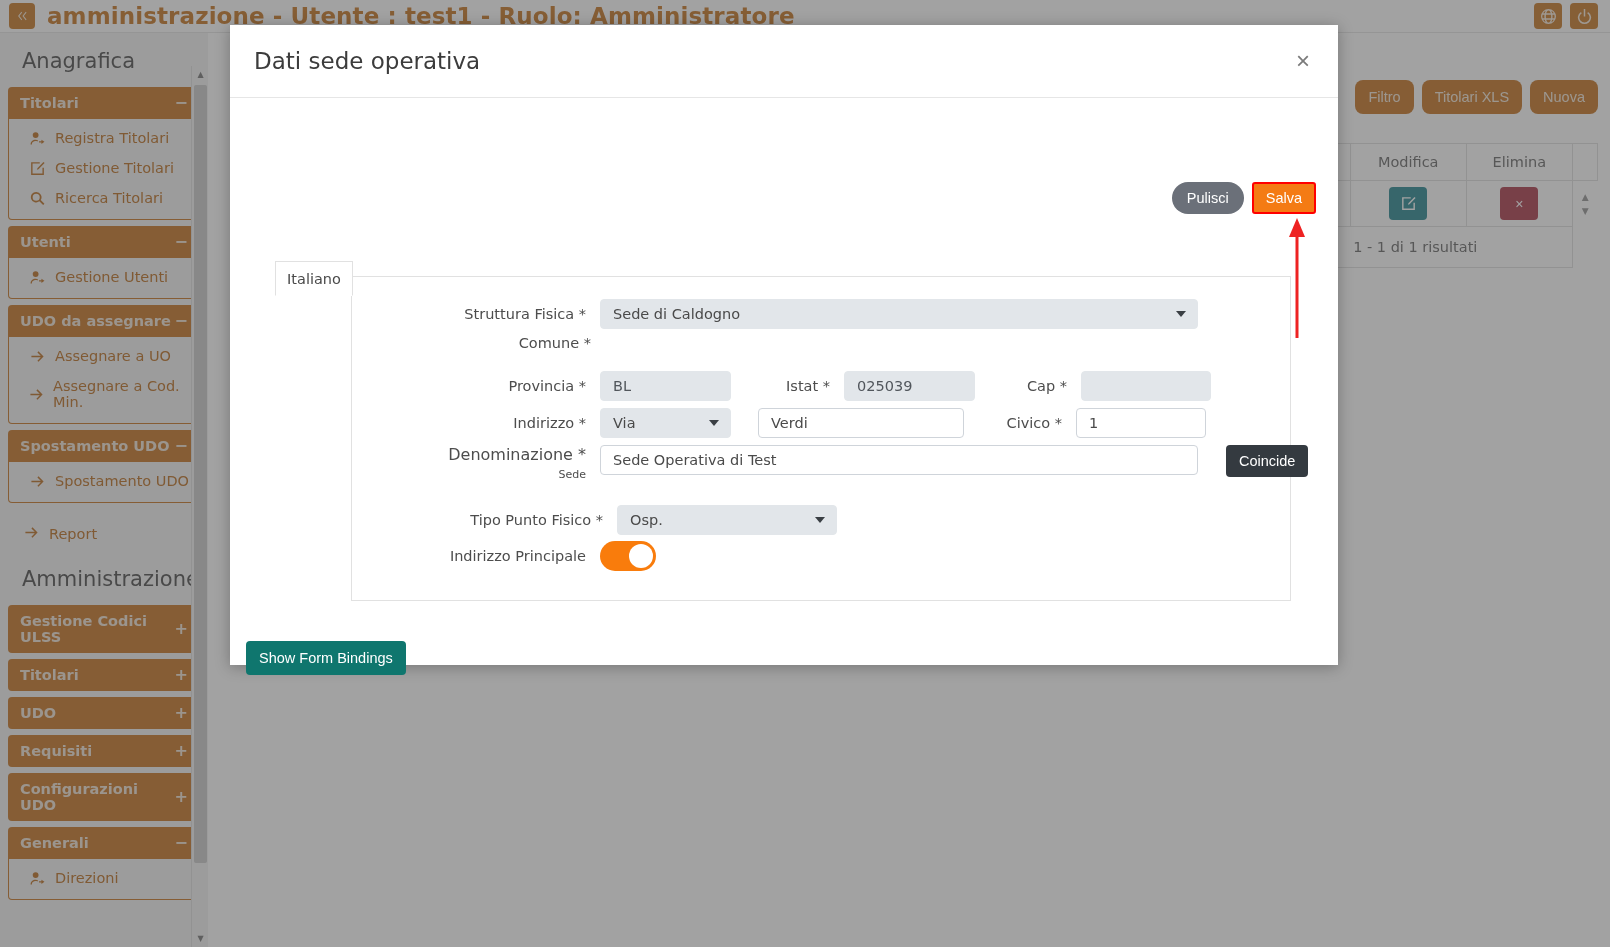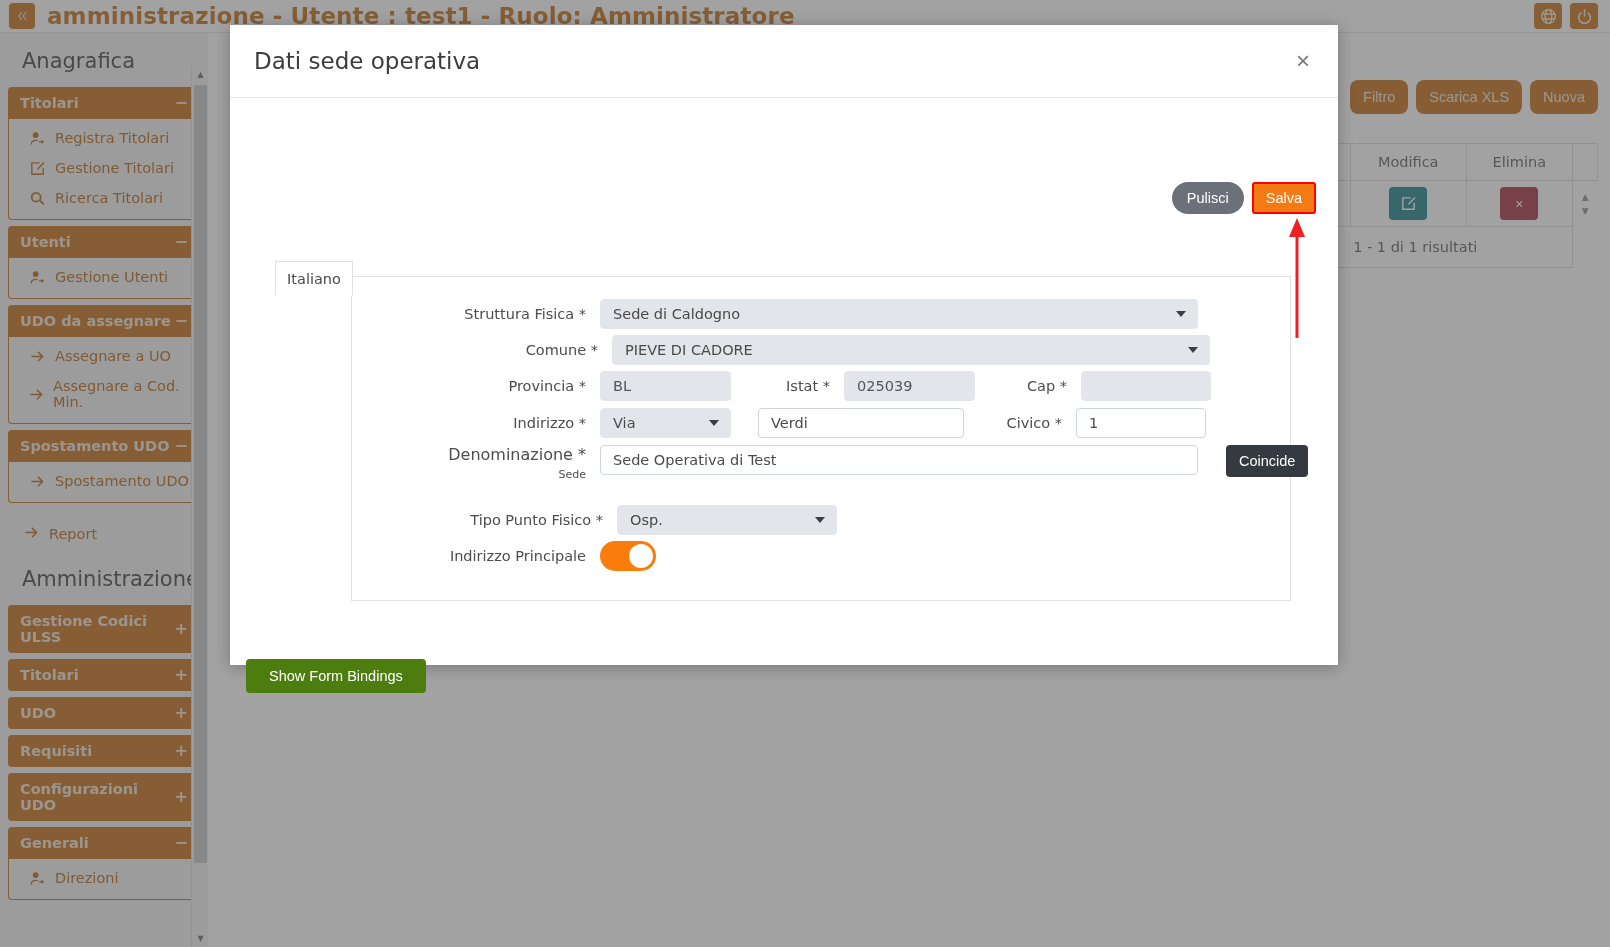--- a/index.html
+++ b/index.html
@@ -257,23 +257,23 @@
   }
   .switch {
     width: 56px; height: 30px; background: #f97c0c; border-radius: 15px;
     position: relative; cursor: pointer; display: inline-block;
   }
   .switch::after {
     content: ""; position: absolute; top: 3px; right: 3px;
     width: 24px; height: 24px; border-radius: 50%; background: #ffffff;
   }
   .btn-bindings {
-    position: absolute; left: 16px; top: 561px;
-    background: #4d7c0f; color: #ffffff; border: none; border-radius: 4px;
-    padding: 9px 23px; font-size: 14.5px; cursor: pointer;
+    position: absolute; left: 16px; top: 543px;
+    background: #0f766e; color: #ffffff; border: none; border-radius: 4px;
+    padding: 9px 13px; font-size: 14.5px; cursor: pointer;
   }
 </style>
 </head>
 <body>
 
 <div id="app-root">
 
   <div id="topbar">
     <button class="collapse-btn">
       <svg viewBox="0 0 16 16">
@@ -459,21 +459,21 @@
     <div id="side-scrollbar">
       <div class="sb-arrow">▲</div>
       <div id="side-thumb"></div>
       <div class="sb-arrow" style="position:absolute;bottom:0;left:0;">▼</div>
     </div>
   </div>
 
   <div id="content-area">
     <div id="bg-toolbar">
       <button class="bg-btn">Filtro</button>
-      <button class="bg-btn">Scarica XLS</button>
+      <button class="bg-btn">Titolari XLS</button>
       <button class="bg-btn">Nuova</button>
     </div>
 
     <table id="bg-table">
       <thead>
         <tr>
           <th style="width:300px;border:none"></th>
           <th>irizz...</th>
           <th>Modifica</th>
           <th>Elimina</th>
@@ -539,26 +539,22 @@
     <div id="form-panel">
 
       <div class="frow" style="left:0px; top:22px;">
         <div class="flabel" style="width:248px;">Struttura Fisica *</div>
         <div class="fselect" style="width:598px;">
           <span>Sede di Caldogno</span>
           <span class="caret"></span>
         </div>
       </div>
 
-      <div class="frow" style="left:12px; top:58px;">
+      <div class="frow" style="left:5px; top:58px;">
         <div class="flabel" style="width:248px;">Comune *</div>
-        <div class="fselect" style="width:598px;">
-          <span>PIEVE DI CADORE</span>
-          <span class="caret"></span>
-        </div>
       </div>
 
       <div class="frow" style="left:0px; top:94px;">
         <div class="flabel" style="width:248px;">Provincia *</div>
         <div class="finput fdisabled" style="width:131px;">BL</div>
         <div class="flabel" style="width:113px;padding-left:40px;">Istat *</div>
         <div class="finput fdisabled" style="width:131px;">025039</div>
         <div class="flabel" style="width:106px;">Cap *</div>
         <div class="finput fdisabled" style="width:130px;"></div>
       </div>

